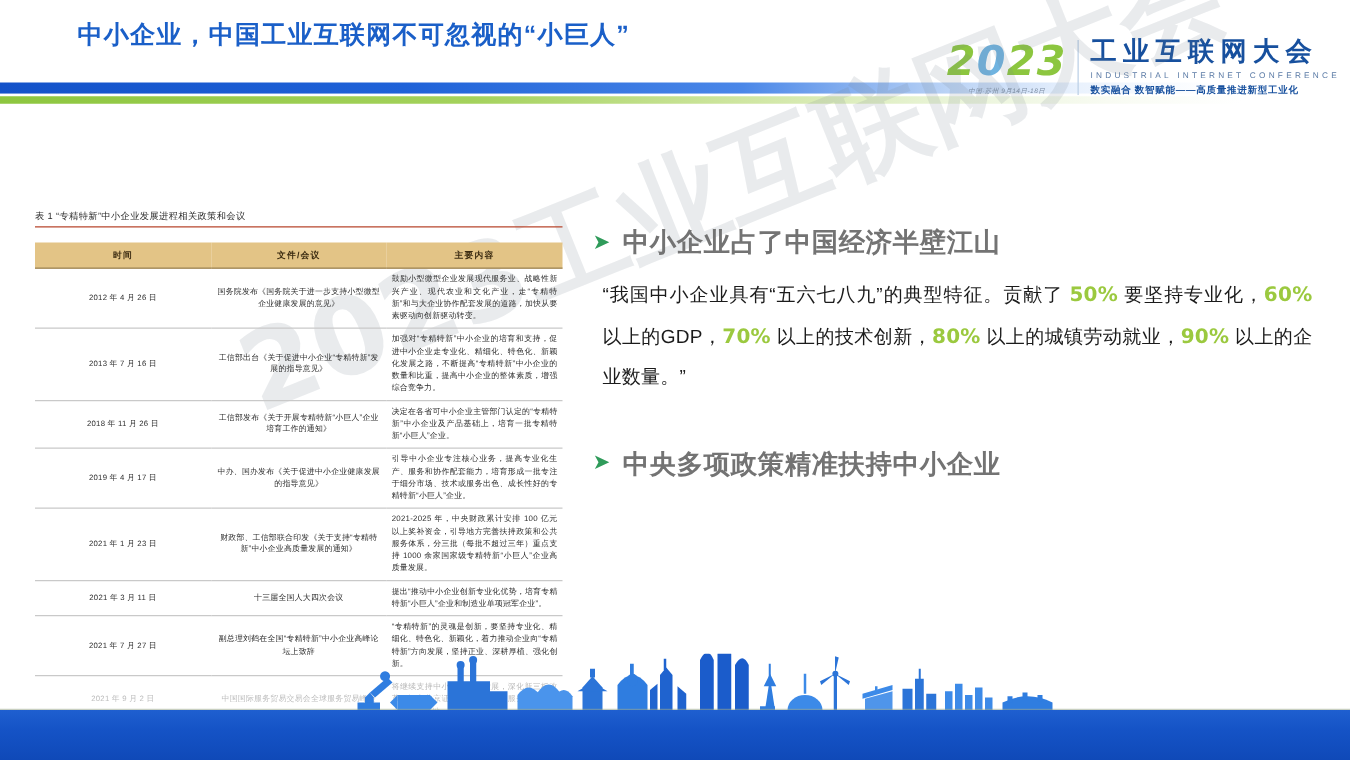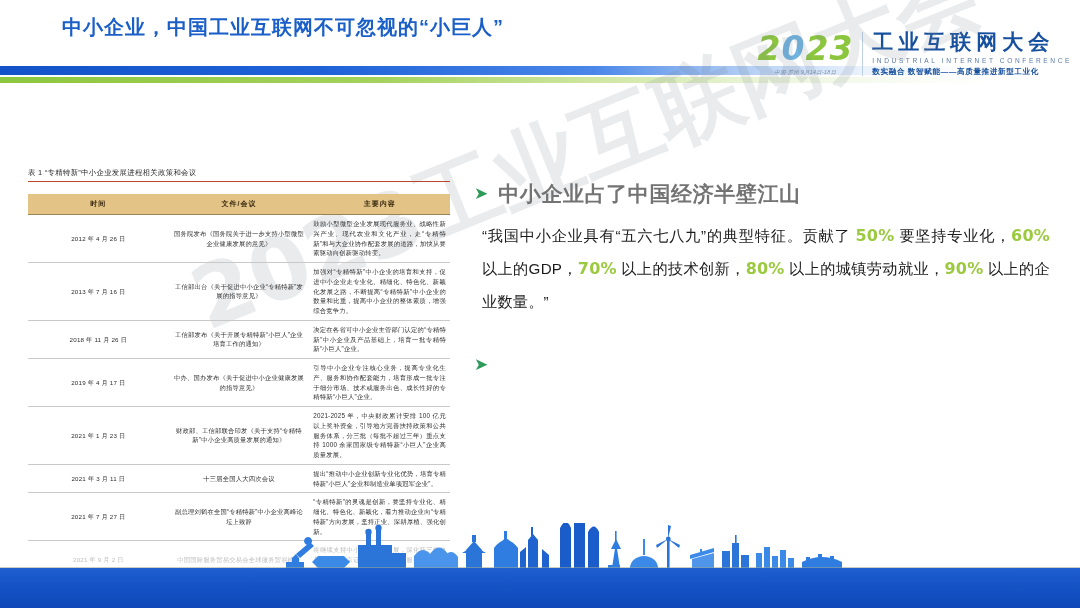--- a/index.html
+++ b/index.html
@@ -219,20 +219,21 @@
 
   <div class="content" id="content-root">
       <div class="sec-head">
         <span class="arrow-icon">➤</span>
         <span class="sec-title">中小企业占了中国经济半壁江山</span>
       </div>
       <div class="sec-body indent"><span>“我国中小企业具有“五六七八九”的典型特征。贡献了 </span><span class="pct">50%</span><span> 要坚持专业化，</span><span class="pct">60%</span><span> 以上的GDP，</span><span class="pct">70%</span><span> 以上的技术创新，</span><span class="pct">80%</span><span> 以上的城镇劳动就业，</span><span class="pct">90%</span><span> 以上的企业数量。”</span></div>
       <div class="gap"></div>
       <div class="sec-head">
         <span class="arrow-icon">➤</span>
+        <span class="sec-title">中央多项政策精准扶持中小企业</span>
       </div>
     </div>
 
   <div class="footer">
     <svg class="skyline" viewBox="0 0 1080 45" preserveAspectRatio="none">
       <g fill="#2f7de0">
         <path d="M292 45 l0-10 4-4 3 4 0 10z"></path>
         <path d="M296 31 l14-12 4 4 -14 12z"></path>
         <path d="M308 22 a4 4 0 1 1 .1 0z"></path>
         <path d="M286 45 l0-6 18 0 0 6z"></path>

